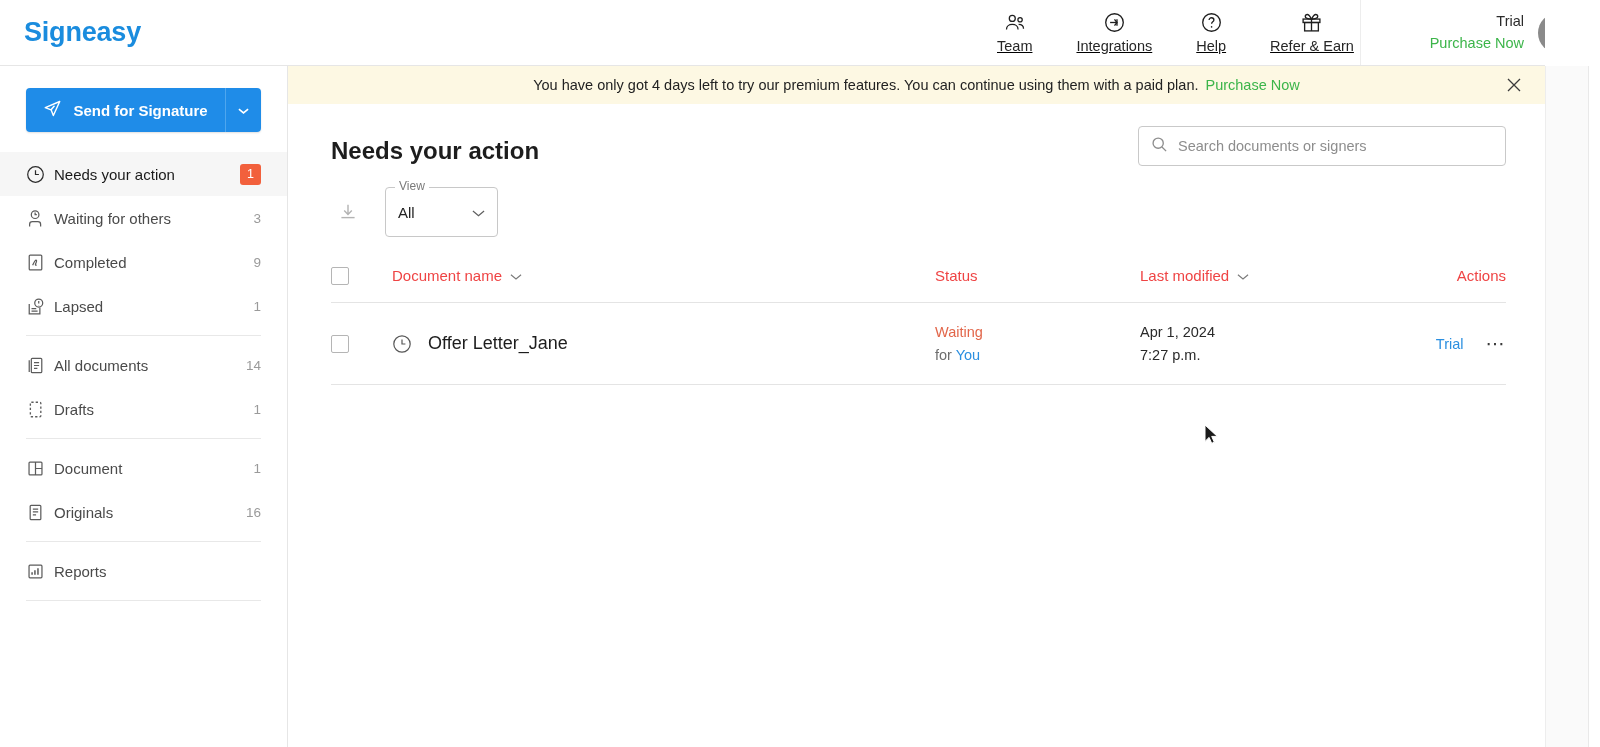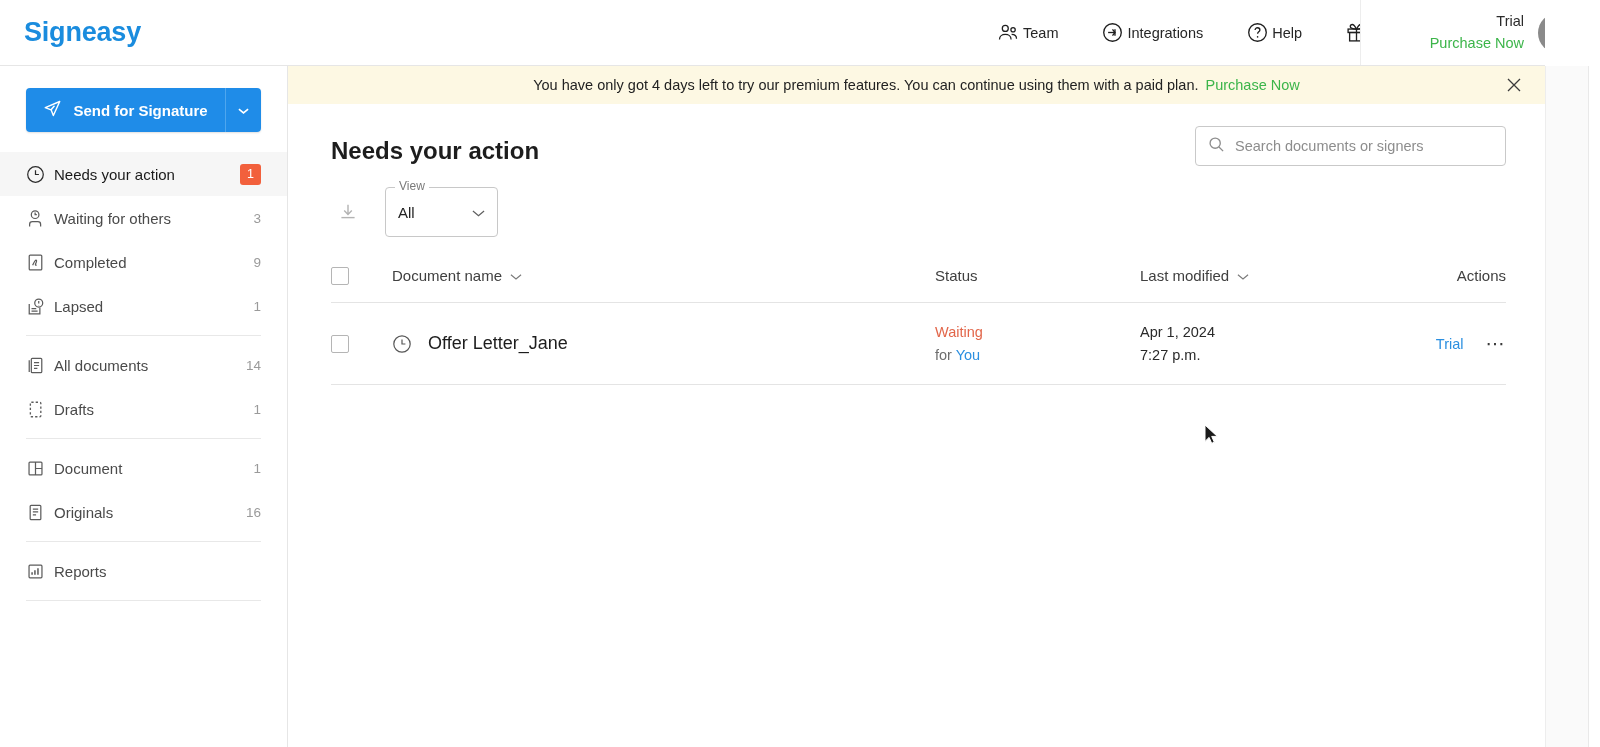--- a/index.html
+++ b/index.html
@@ -20,22 +20,22 @@
   .logo {
     margin-left: 24px;
     font-size: 27px; font-weight: 700; color: #1a8cde;
     letter-spacing: -0.2px;
   }
   .nav-group {
     position: absolute; left: 975px; top: 0; height: 65px;
     display: flex; align-items: center; gap: 0px;
   }
   .nav-item {
-    display: flex; align-items: center; justify-content: center;
-    gap: 4px; padding: 0 22px; height: 65px; cursor: pointer;
+    display: flex; flex-direction: column; align-items: center; justify-content: center;
+    gap: 4px; padding: 0 22px; height: 65px; cursor: pointer; text-decoration: underline;
   }
   .nav-item .lbl { font-size: 14.5px; color: #262626; }
   .nav-icon { height: 22px; display: flex; align-items: center; justify-content: center; }
 
   .trial-box {
     position: absolute; right: 0; top: 0; height: 65px; width: 240px;
     border-left: 1px solid #ededed;
     display: flex; align-items: center; justify-content: flex-end;
     padding-right: 22px; gap: 14px; background: #fff;
   }
@@ -115,21 +115,21 @@
     width: 113px; height: 50px; border: 1px solid #c8c8c8; border-radius: 4px;
     display: flex; align-items: center; padding: 0 12px; cursor: pointer;
     font-size: 15px; color: #222; justify-content: space-between;
   }
   .select-label {
     position: absolute; top: -8px; left: 10px; background: #fff;
     padding: 0 4px; font-size: 12px; color: #7a7a7a;
   }
   .search-wrap {
     position: absolute; right: 39px; top: 22px;
-    width: 311px; height: 40px; border: 1px solid #c9c9c9; border-radius: 4px;
+    width: 368px; height: 40px; border: 1px solid #c9c9c9; border-radius: 4px;
     display: flex; align-items: center; padding: 0 12px; gap: 10px; background:#fff;
   }
   .search-wrap input {
     border: none; outline: none; flex: 1; font-size: 14.5px; color: #333;
     font-family: "Liberation Sans", sans-serif; background: transparent;
   }
   .search-wrap input::placeholder { color: #8d8d8d; }
 
   
   .table { margin: 24px 39px 0 43px; }
@@ -139,21 +139,21 @@
   }
   .trow {
     display: flex; align-items: center; min-height: 82px;
     border-bottom: 1px solid #e4e4e4;
   }
   .c-check { width: 61px; display: flex; align-items: center; }
   .c-name  { width: 543px; display: flex; align-items: center; gap: 16px; }
   .c-status{ width: 205px; }
   .c-mod   { width: 265px; }
   .c-act   { flex: 1; display: flex; align-items: center; justify-content: flex-end; gap: 22px; }
-  .th { font-size: 15px; color: #404040; display: flex; align-items: center; gap: 8px; }
+  .th { font-size: 15px; color: #ef4444; display: flex; align-items: center; gap: 8px; }
   .th.sortable { cursor: pointer; }
   .checkbox {
     width: 18px; height: 18px; border: 1px solid #b5b5b5; border-radius: 2px;
     background: #fff; cursor: pointer;
   }
   .doc-icon { color: #575757; display: flex; }
   .doc-name { font-size: 18px; color: #1d1d1d; cursor: pointer; }
   .status-l1 { font-size: 14.5px; color: #e2664a; line-height: 1.55; }
   .status-l2 { font-size: 14.5px; color: #6e6e6e; line-height: 1.55; }
   .status-l2 b { color: #2b8fe0; font-weight: 400; cursor: pointer; }

